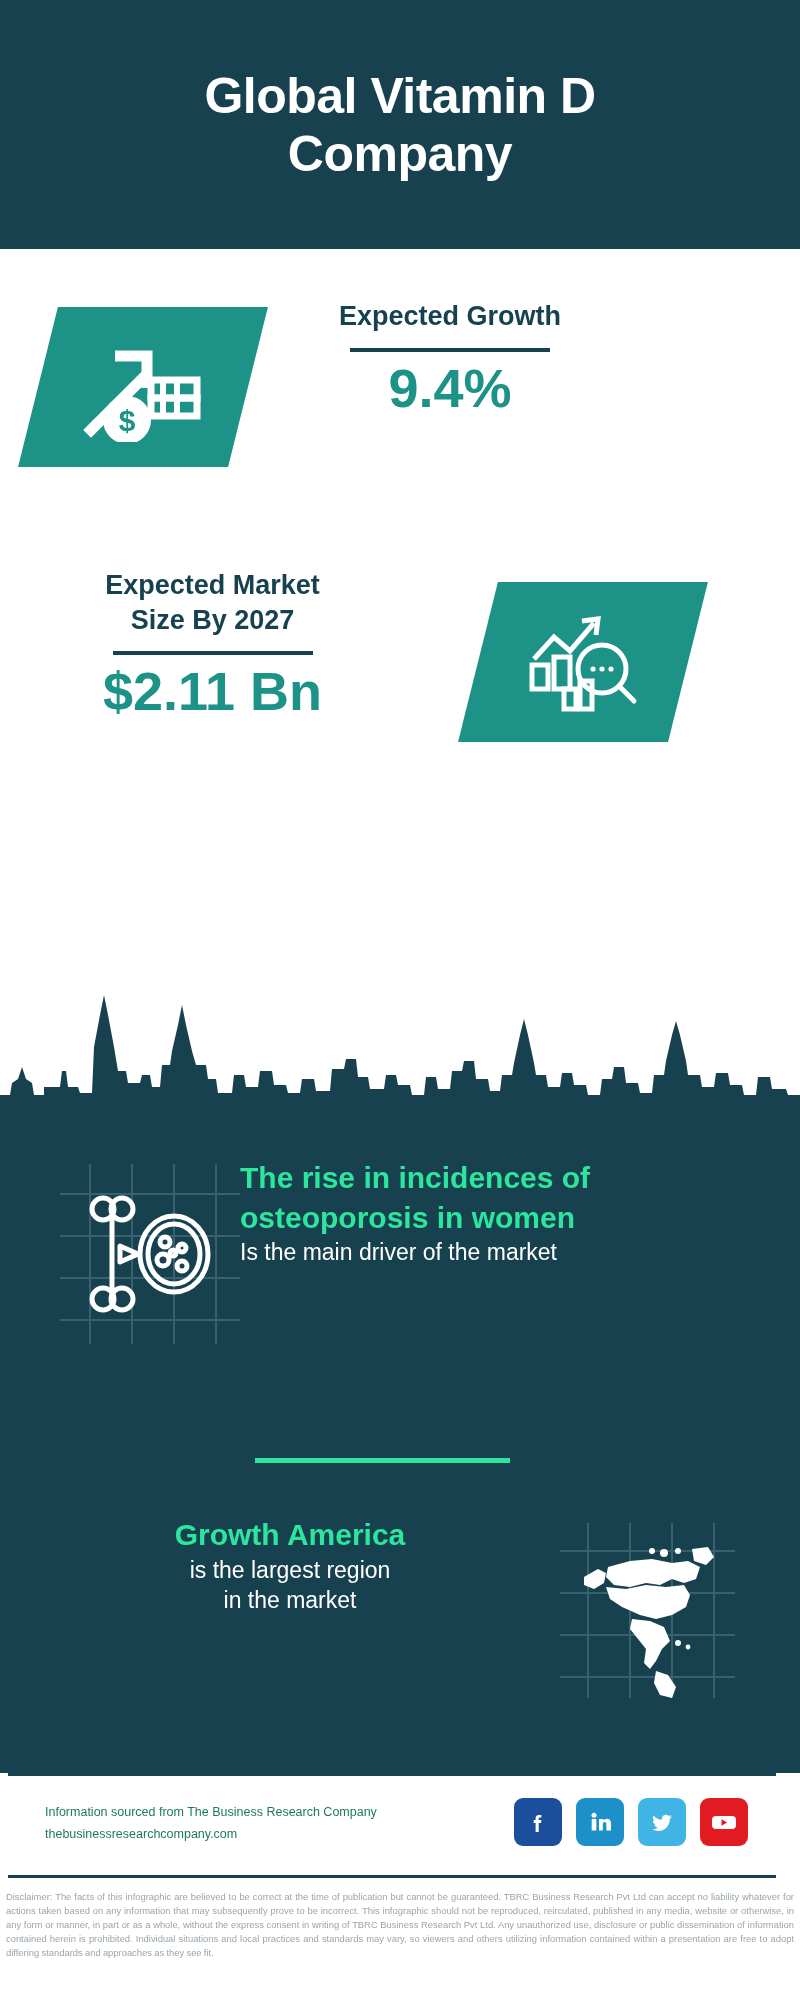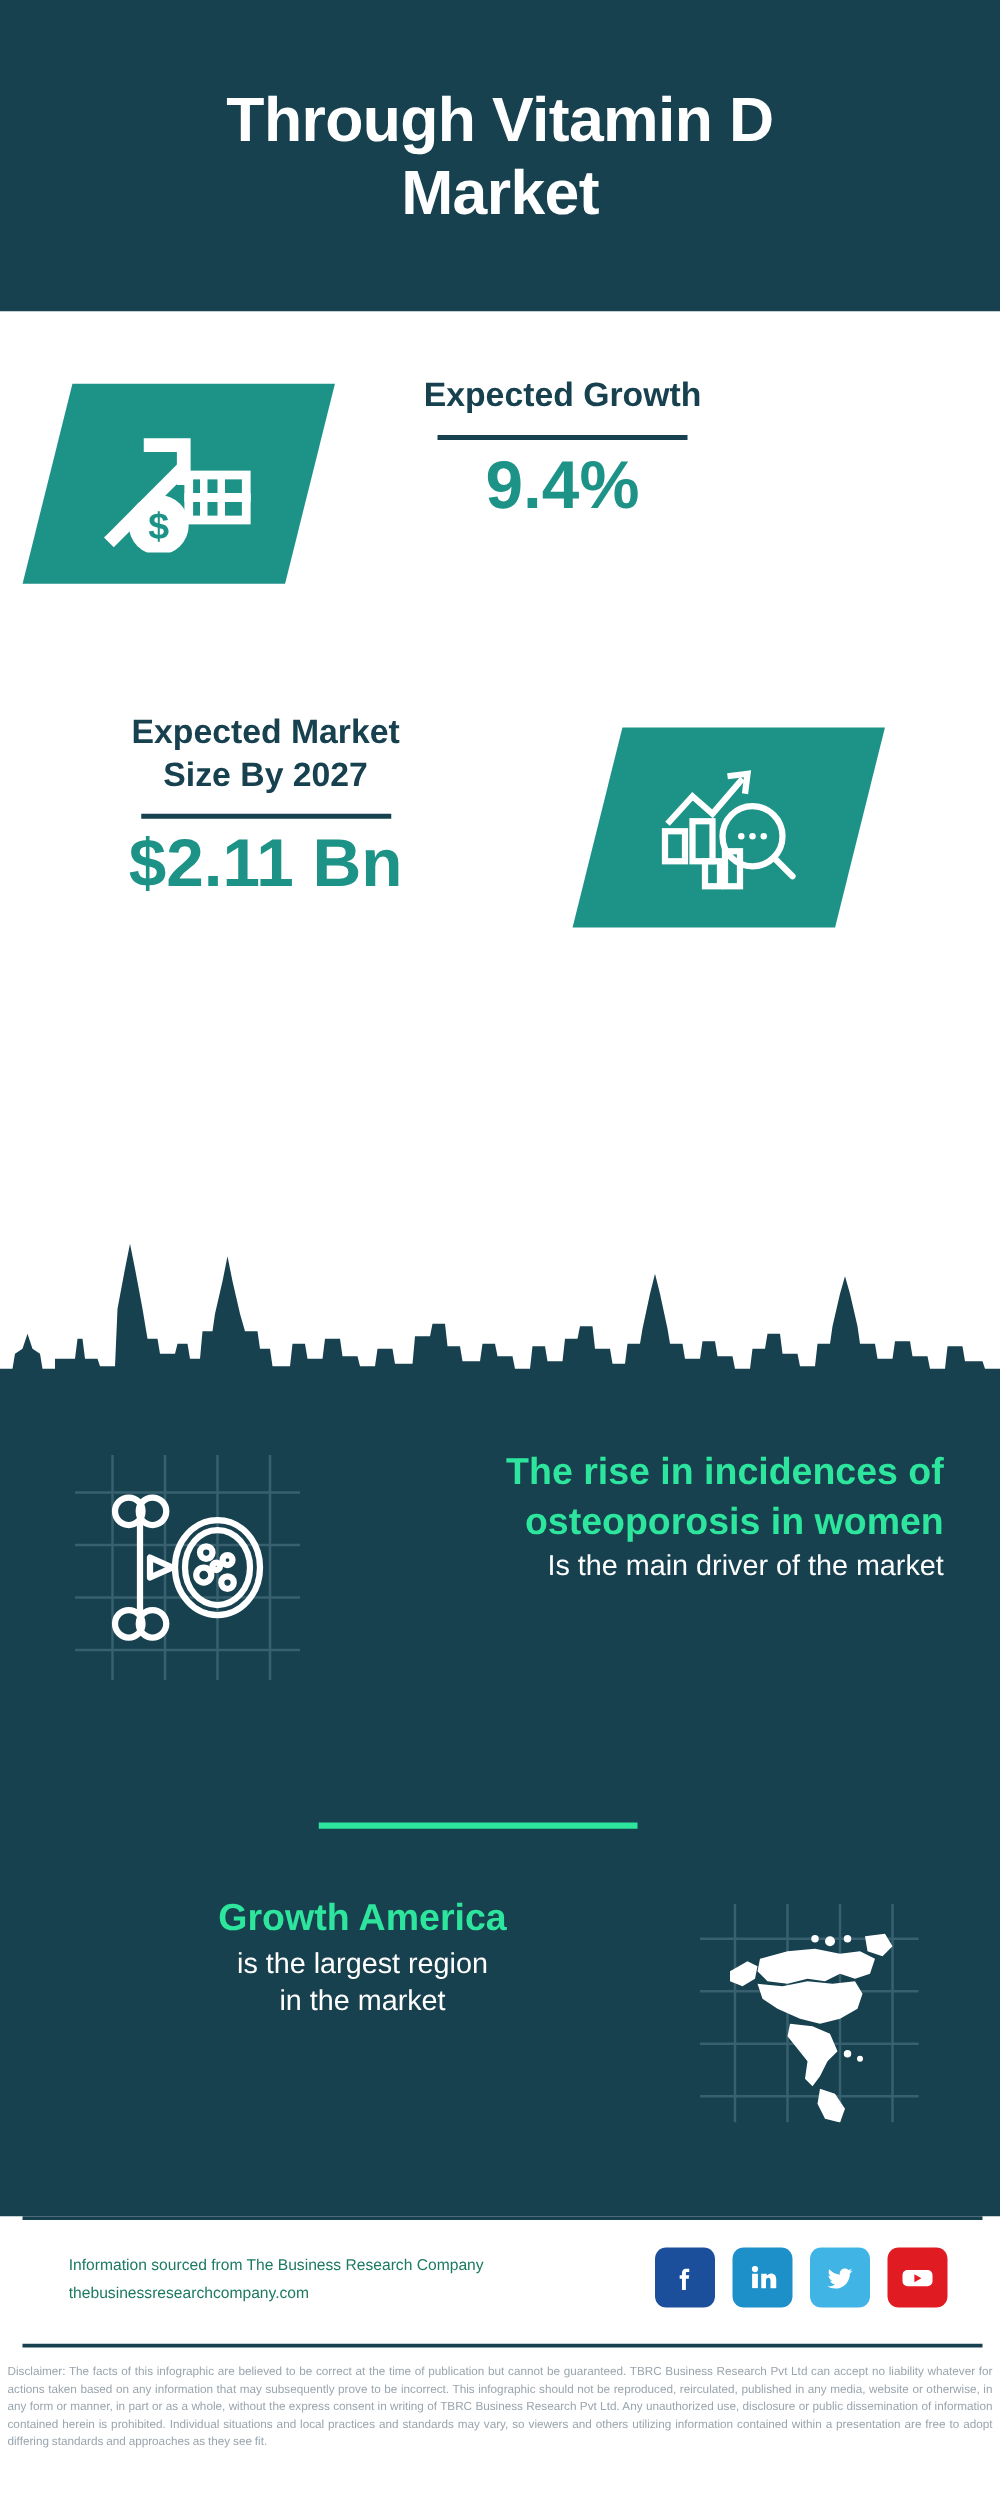--- a/index.html
+++ b/index.html
@@ -108,22 +108,22 @@
   
   .driver-row {
     position:absolute; left:0; top:1150px;
     width:800px; height:250px;
   }
   .grid-icon-left {
     position:absolute; left:60px; top:14px;
     width:180px; height:180px;
   }
   .driver-text {
-    position:absolute; left:255px; top:8px;
-    width:500px; text-align:right;
+    position:absolute; left:240px; top:8px;
+    width:500px; text-align:left;
   }
   .hl-green {
     color:#2ee59d;
     font-size:30px;
     font-weight:bold;
     line-height:1.32;
     display:block;
   }
   .sub-white {
     color:#ffffff;
@@ -148,21 +148,21 @@
     position:absolute; left:40px; top:10px;
     width:500px; text-align:center;
   }
   .grid-icon-right {
     position:absolute; left:560px; top:18px;
     width:175px; height:175px;
   }
 
   
   .sourcebar {
-    position:absolute; left:18px; top:1773px;
+    position:absolute; left:8px; top:1773px;
     width:768px; height:105px;
     background:#ffffff;
     border-top:3px solid #17414f;
     border-bottom:3px solid #17414f;
   }
   .source-text {
     position:absolute; left:37px; top:26px;
     width:430px;
   }
   .source-line {
@@ -201,21 +201,21 @@
     text-align:justify;
     word-spacing:-0.3px;
   }
 </style>
 </head>
 <body>
 
 <div class="page">
 
   <div class="header">
-    <div class="header-title">Through Vitamin D Market</div>
+    <div class="header-title">Global Vitamin D Company</div>
   </div>
 
   <div class="stat1">
 
     <div class="para-left">
       <div class="icon-wrap">
         <svg width="124" height="110" viewBox="0 0 124 110" fill="none">
 
           <path d="M10 98 L62 46" stroke="#fff" stroke-width="11" stroke-linecap="square"></path>
           <path d="M34 24 L66 24 L66 56" stroke="#fff" stroke-width="11" fill="none" stroke-linejoin="miter"></path>

